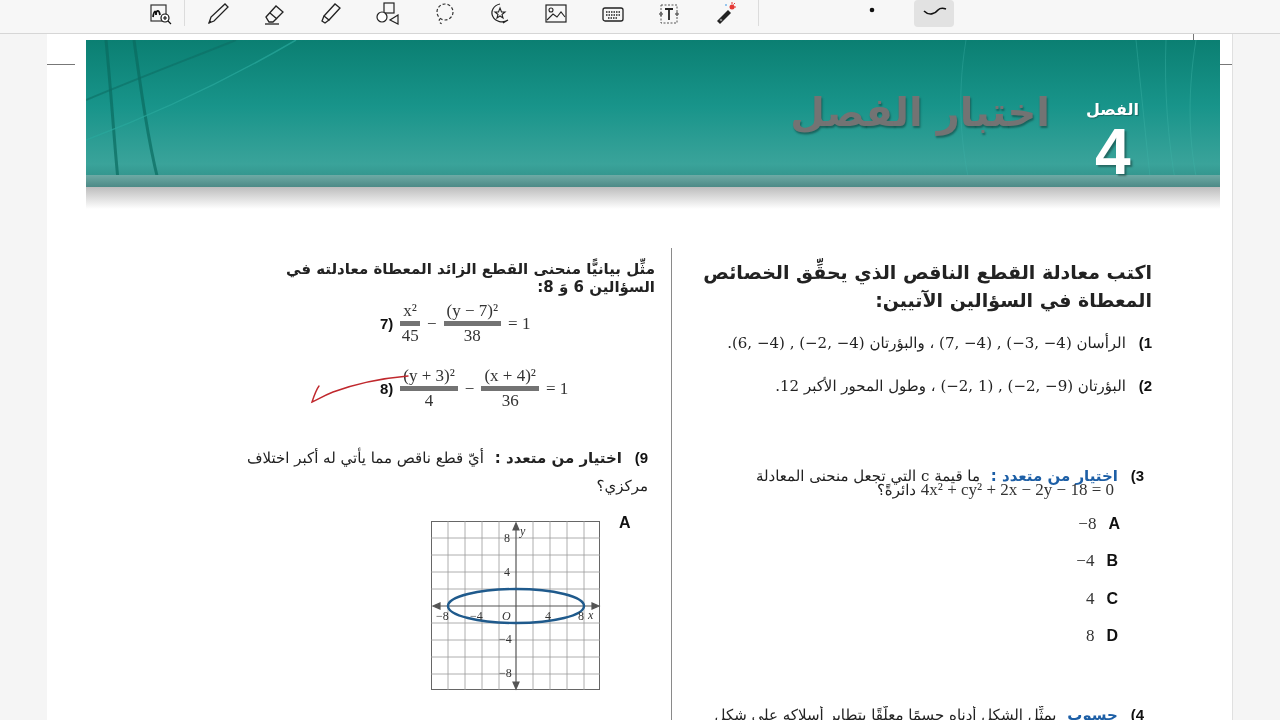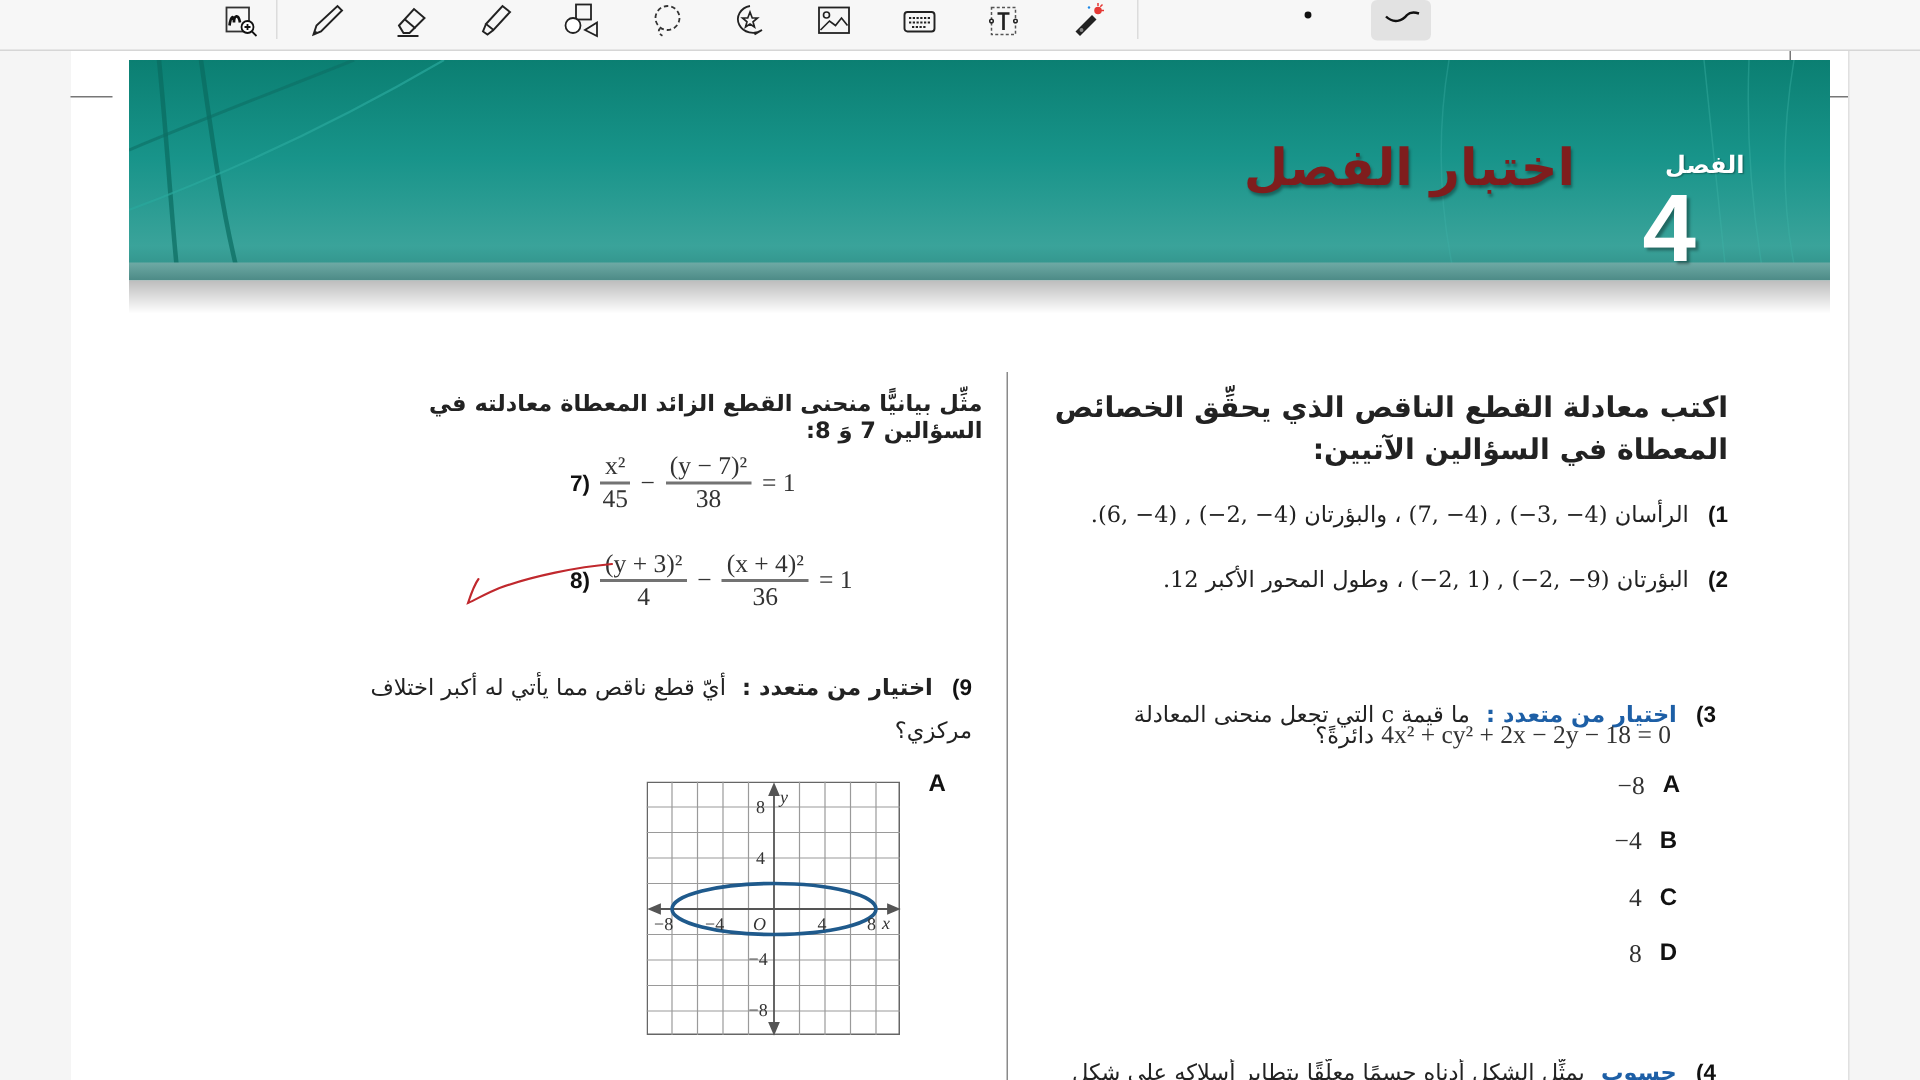--- a/index.html
+++ b/index.html
@@ -29,35 +29,35 @@
   .banner {
     position:absolute; left:86px; top:40px; width:1134px; height:146px;
     background:linear-gradient(180deg,#0b7f72 0%,#18948a 45%,#3aa39a 85%,#2f8b84 100%);
     overflow:hidden;
   }
   .banner-strip { position:absolute; left:86px; top:175px; width:1134px; height:12px; background:linear-gradient(180deg,#6eaaa5,#4c8a86); }
   .banner-shadow { position:absolute; left:86px; top:187px; width:1134px; height:22px; background:linear-gradient(180deg,#bdbdbd,#ffffff); }
   .banner svg.lines { position:absolute; left:0; top:0; }
   .banner-title {
     position:absolute; right:230px; top:112px; transform:translateY(-50%);
-    color:#7f1d1d; font-weight:bold; font-size:34px; direction:rtl;
+    color:#737373; font-weight:bold; font-size:40px; direction:rtl;
     text-shadow:1px 2px 2px rgba(0,0,0,0.35);
   }
-  .chapter-label { position:absolute; left:1086px; top:100px; color:#fff; font-size:16px; font-weight:bold; direction:rtl; text-shadow:1px 1px 1px rgba(0,0,0,0.3);margin-left:24px;}
+  .chapter-label { position:absolute; left:1086px; top:100px; color:#fff; font-size:16px; font-weight:bold; direction:rtl; text-shadow:1px 1px 1px rgba(0,0,0,0.3);}
   .chapter-num { position:absolute; left:1095px; top:116px; color:#fff; font-size:64px; font-weight:bold; font-family:"Liberation Sans", sans-serif; line-height:72px; text-shadow:2px 2px 2px rgba(0,0,0,0.35);}
   
   .divider { position:absolute; left:671px; top:248px; width:1px; height:472px; background:#8a8a8a; }
   .rtl { direction:rtl; text-align:right; }
   .txt { position:absolute; font-size:15px; color:#222; font-family:"DejaVu Serif", serif; }
   .bold { font-weight:bold; font-family:"DejaVu Sans", sans-serif; }
   .qnum { font-weight:bold; font-family:"Liberation Sans", sans-serif; font-size:15px; color:#111; }
   .mc-label { color:#1d5fa6; font-weight:bold; font-family:"DejaVu Sans", sans-serif; }
   .math { font-family:"Liberation Serif", serif; font-size:17px; color:#333; direction:ltr; unicode-bidi:isolate; }
   .frac { display:inline-flex; flex-direction:column; align-items:center; vertical-align:middle; margin:0 3px; }
-  .frac .num { border-bottom:2px solid #737373; padding:0 3px 1px; line-height:18px; }
+  .frac .num { border-bottom:5px solid #737373; padding:0 3px 1px; line-height:18px; }
   .frac .den { padding-top:1px; line-height:18px; }
   .opt-row { position:absolute; display:flex; align-items:center; gap:12px; }
   .opt-letter { font-weight:bold; font-family:"Liberation Sans", sans-serif; font-size:16px; color:#111; }
   .opt-val { font-family:"Liberation Serif", serif; font-size:17px; color:#333; }
 </style>
 </head>
 <body>
 
 <div class="toolbar">
   <div class="tool" style="left:146px">
@@ -214,21 +214,21 @@
   <span class="opt-val">8</span>
   <span class="opt-letter">D</span>
 </div>
 
 <div class="txt rtl" style="left:700px;top:706px;width:444px;white-space:nowrap;overflow:hidden;">
   <span class="qnum">4)</span>
   <span class="mc-label" style="margin-right:8px">حسوب</span>
   <span style="margin-right:6px">يمثِّل الشكل أدناه جسمًا معلّقًا يتطاير أسلاكه على شكل</span>
 </div>
 
-<div class="txt rtl bold" style="left:230px;top:260px;width:425px;">مثِّل بيانيًّا منحنى القطع الزائد المعطاة معادلته في السؤالين 7 وَ 8:</div>
+<div class="txt rtl bold" style="left:230px;top:260px;width:425px;">مثِّل بيانيًّا منحنى القطع الزائد المعطاة معادلته في السؤالين 6 وَ 8:</div>
 
 <div class="txt rtl" style="left:380px;top:302px;width:270px;display:flex;flex-direction:row-reverse;align-items:center;justify-content:flex-start;gap:4px;">
   <span class="qnum">(7</span>
   <span class="math" style="display:inline-flex;align-items:center;">
     <span class="frac">
         <span class="num">x²</span>
         <span class="den">45</span>
       </span>
     <span style="margin:0 4px">−</span>
     <span class="frac">

